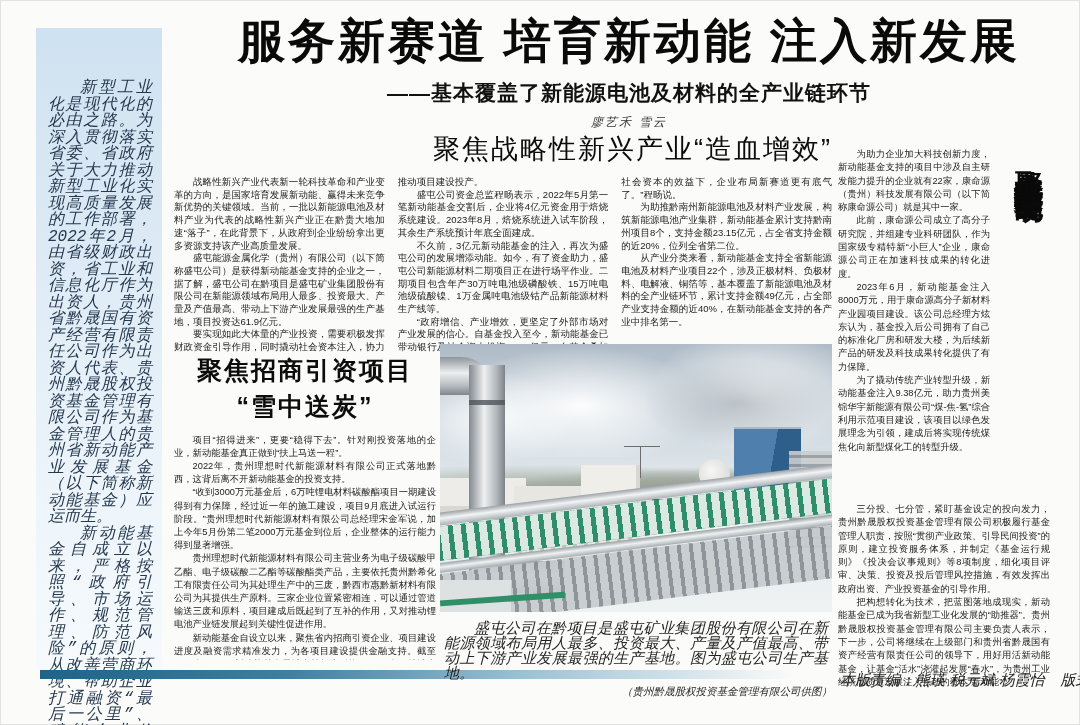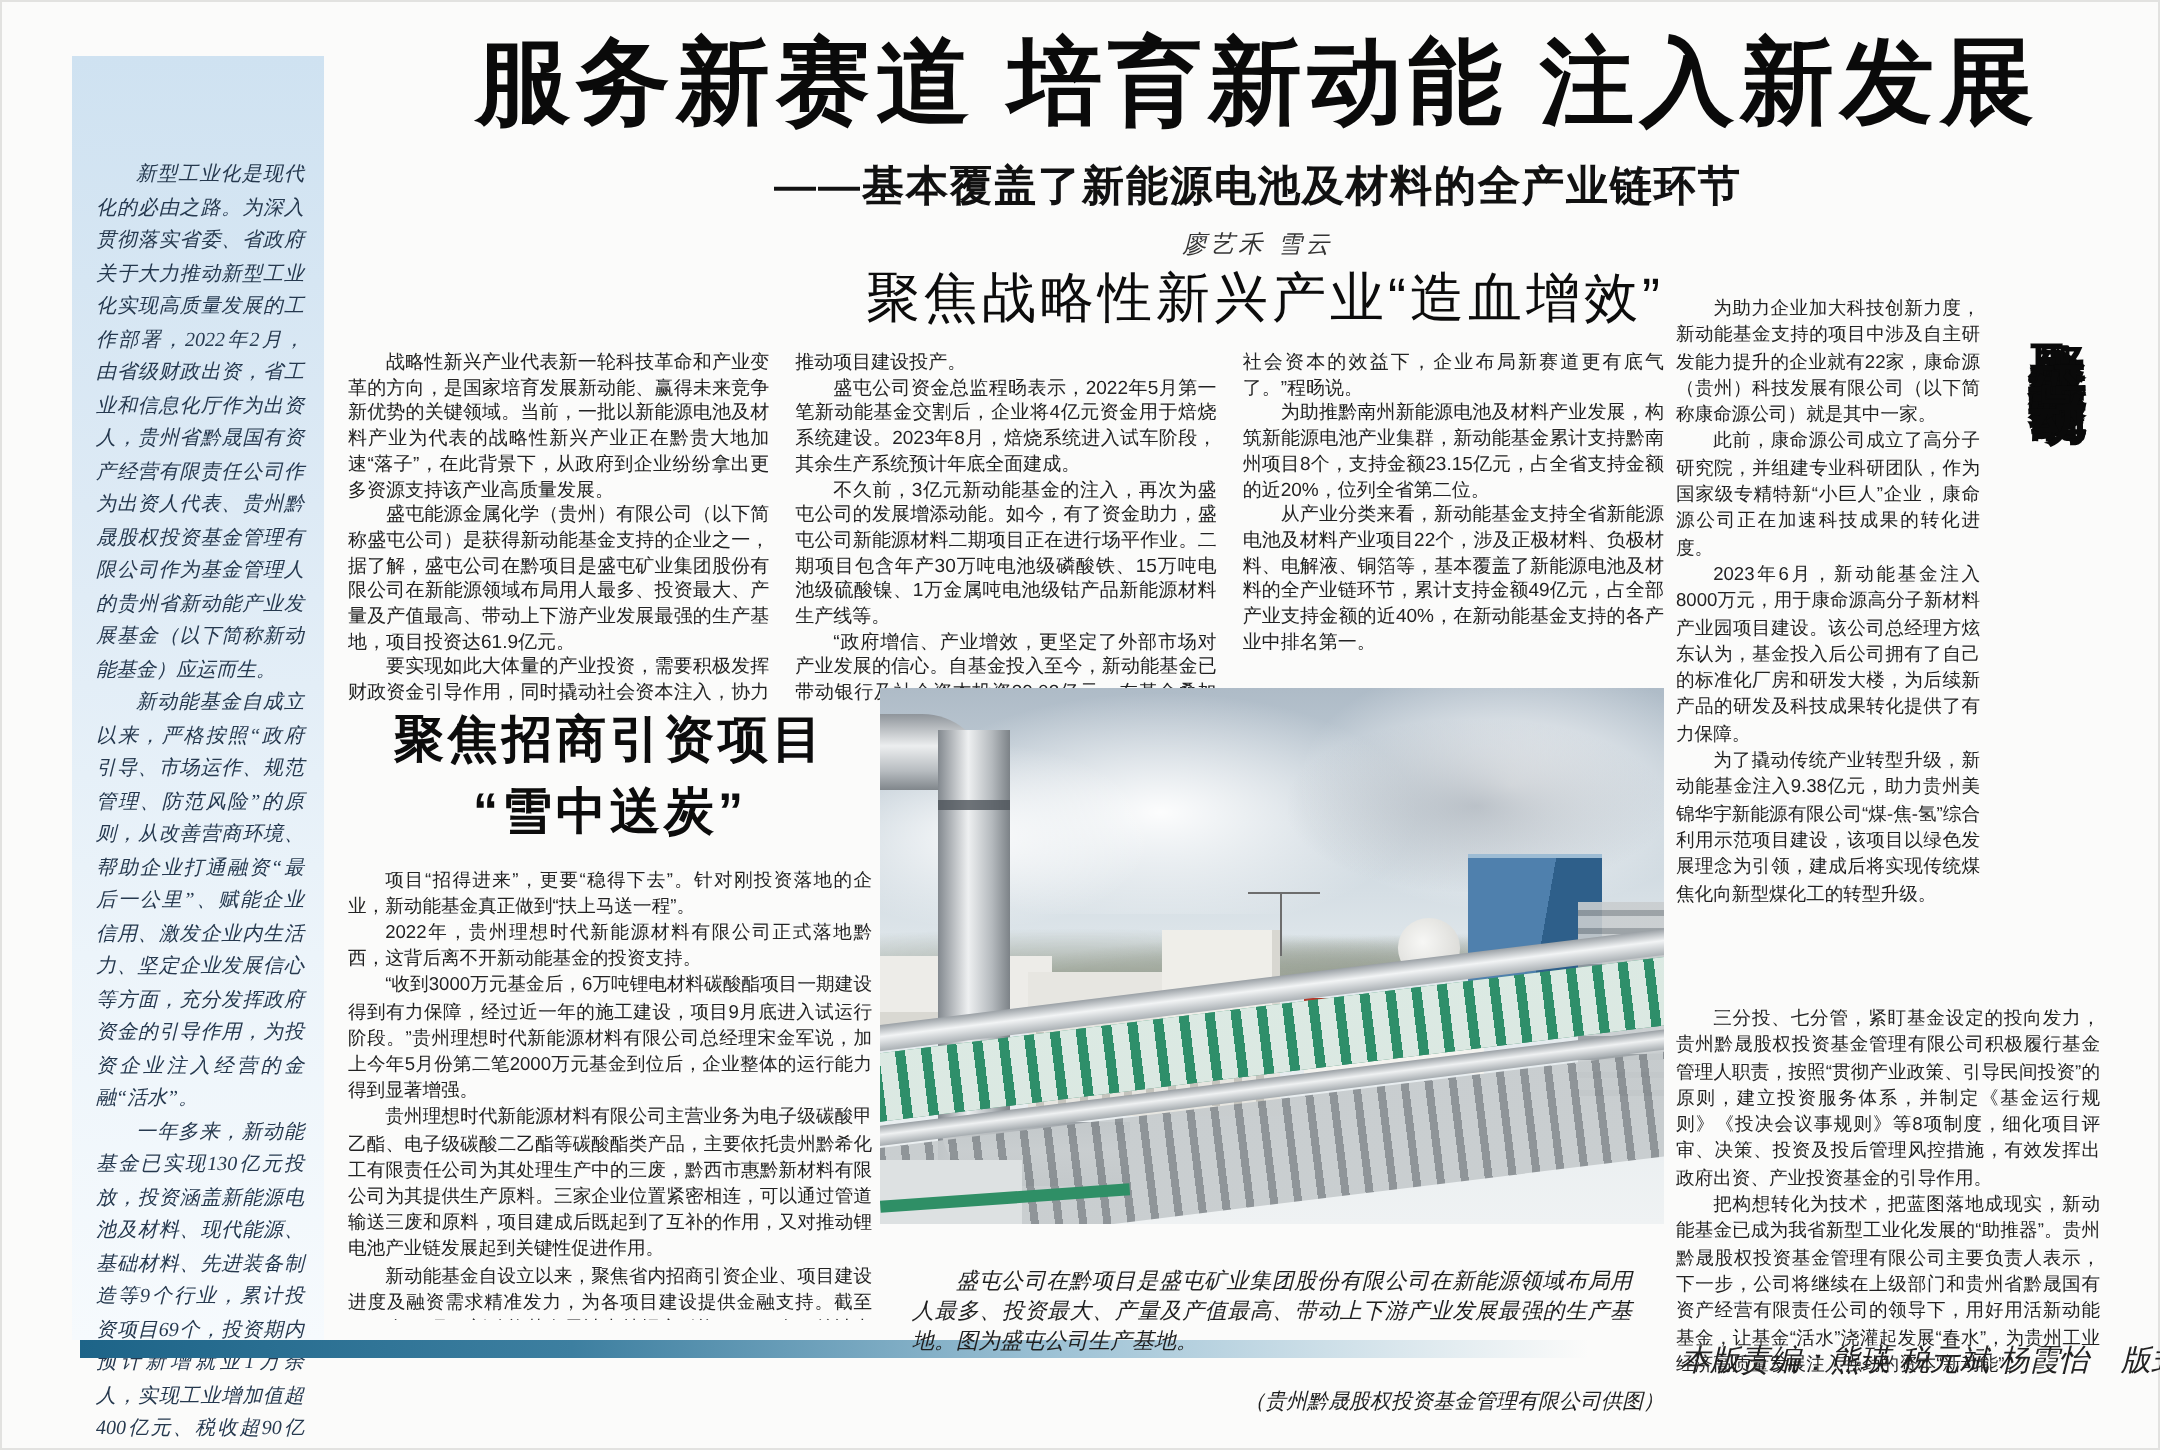--- a/index.html
+++ b/index.html
@@ -10,22 +10,22 @@
   }
   .page-edge{position:absolute;inset:0;border:1px solid #e2e2e0;pointer-events:none;}
 
   
   .sidebar{
     position:absolute;left:36px;top:28px;width:126px;height:642px;
     background:linear-gradient(180deg,#cfe2f1 0%,#ddeaf5 35%,#ecf4fa 70%,#f6fafd 100%);
     padding:52px 10px 10px 12px;box-sizing:border-box;
   }
   .sidebar p{
-    margin:0;font-family:Liberation Serif, serif;font-style:italic;
-    font-size:10px;line-height:16.5px;color:#25384e;text-align:justify;text-indent:2em;
+    margin:0;font-family:Liberation Mono, monospace;font-style:italic;
+    font-size:16px;line-height:16.5px;color:#25384e;text-align:justify;text-indent:2em;
   }
   .accent-bar{
     position:absolute;left:40px;top:670px;width:820px;height:9px;
     background:linear-gradient(90deg,#1d6488 0%,#3d7fa0 30%,#9fc3d6 60%,rgba(255,255,255,0) 92%);
   }
 
   
   .header{position:absolute;left:182px;top:12px;width:894px;text-align:center;}
   .main-title{
     margin:0;font-size:47px;font-weight:900;letter-spacing:3px;color:#0a0a0a;line-height:1.25;
@@ -97,21 +97,21 @@
   .rack-pipe2{left:0;top:50px;width:100%;height:10px;
     background:linear-gradient(180deg,#9aa0a5,#eff1f2 45%,#a6acb0);}
   .rack-under{left:0;top:61px;width:100%;height:52px;opacity:.92;
     background:repeating-linear-gradient(90deg,#878d91 0 4px,#c6cbcd 4px 12px);}
   .fg-left{left:0;top:88%;width:18%;height:12%;background:#dde1e2;}
   .fg-green{left:0;top:94%;width:32%;height:6px;background:#2f8f66;transform:rotate(-4deg);}
 
   
   .caption{position:absolute;left:440px;top:617px;width:392px;
     font-family:"DejaVu Serif","Liberation Serif",serif;font-style:italic;}
-  .caption .cap-text{margin:16px;font-size:11px;line-height:15px;text-align:justify;text-indent:2em;color:#1f1f1f;}
+  .caption .cap-text{margin:4px;font-size:15px;line-height:15px;text-align:justify;text-indent:2em;color:#1f1f1f;}
   .caption .cap-credit{margin:1px 0 0 0;font-size:10.5px;text-align:right;color:#1f1f1f;}
 
   
   .article3{position:absolute;left:838px;top:148px;width:238px;}
   .a3-top{display:flex;}
   .a3-top-text{width:152px;}
   .a3-top-text p{font-size:9.3px;line-height:13.3px;}
   .vtitle{
     writing-mode:vertical-rl;margin-left:22px;height:352px;
     font-family:"DejaVu Serif","Liberation Serif",serif;font-weight:900;

